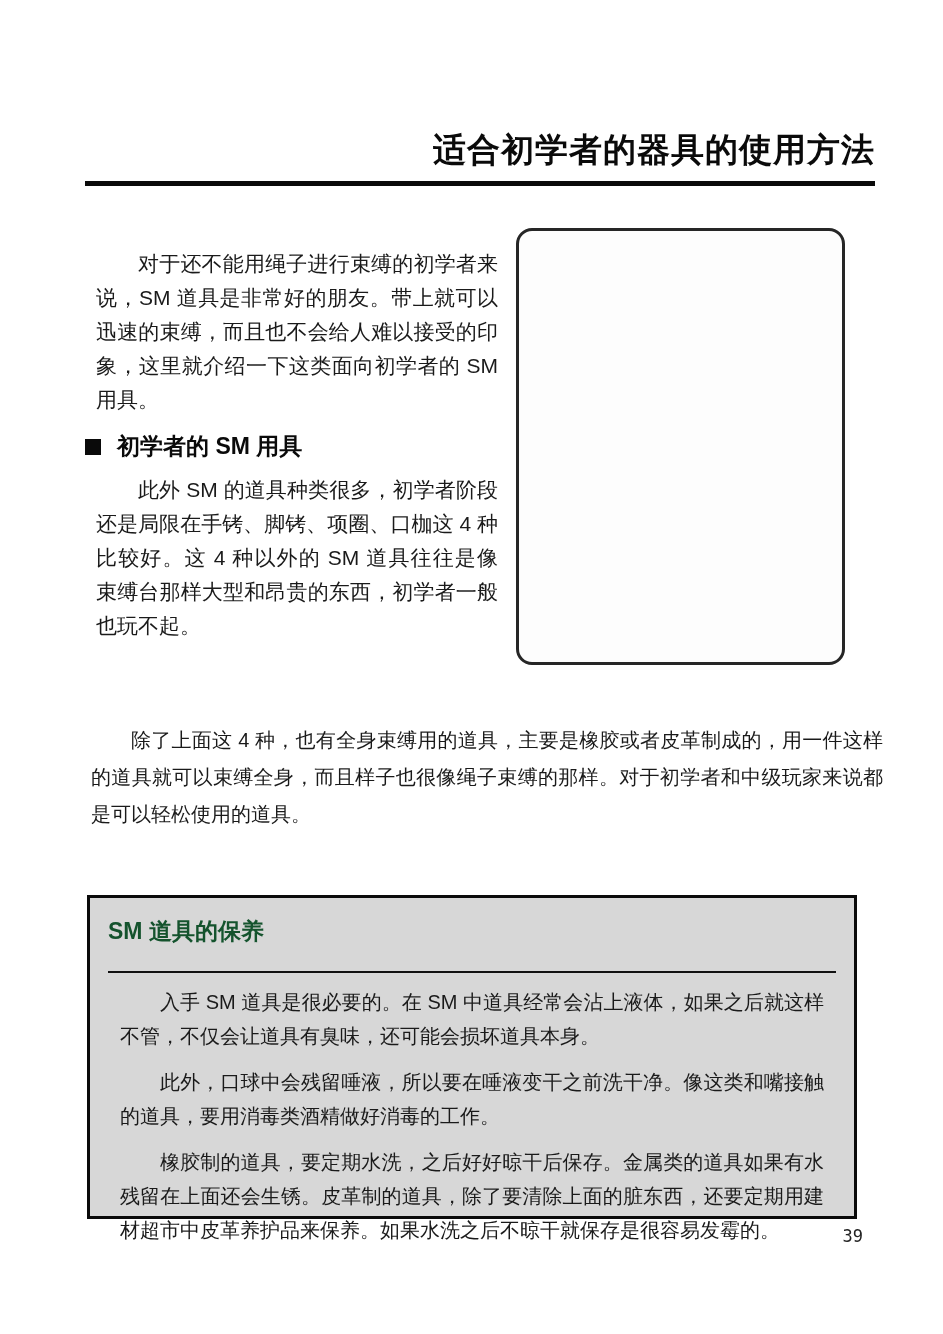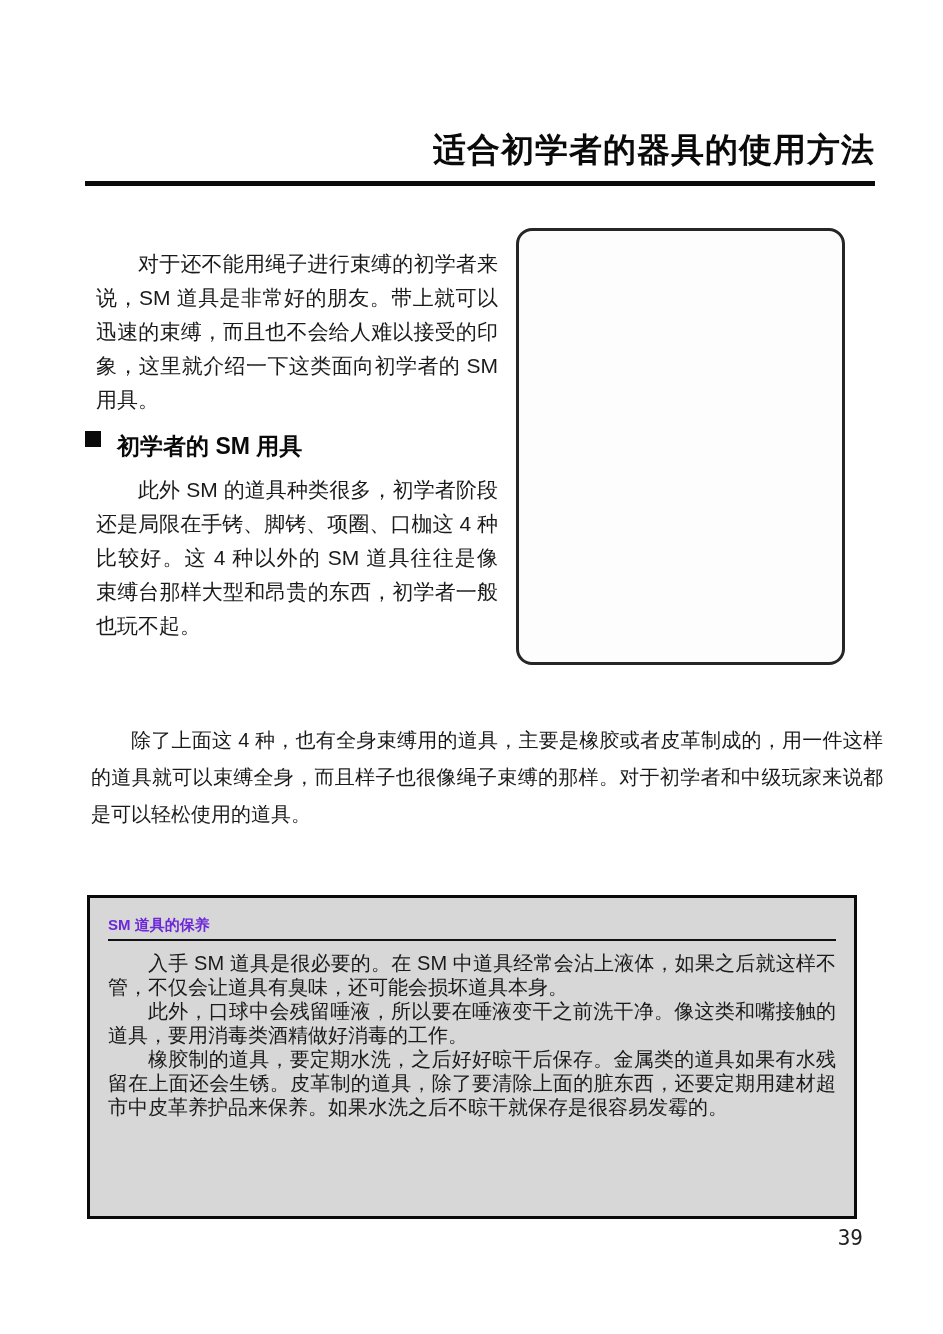--- a/index.html
+++ b/index.html
@@ -47,20 +47,21 @@
   .left-col p {
     margin: 11px;
     font-size: 21px;
     line-height: 34px;
     text-align: justify;
     text-indent: 2em;
     color: #1a1a1a;
   }
   .section-heading {
     display: flex;
+    align-items: center;
     margin: 14px 0 10px 0;
     font-size: 23px;
     font-weight: bold;
     color: #0a0a0a;
   }
   .square-bullet {
     display: inline-block;
     width: 16px;
     height: 16px;
     background: #0a0a0a;
@@ -98,44 +99,44 @@
     top: 895px;
     left: 87px;
     width: 770px;
     height: 324px;
     box-sizing: border-box;
     background: #d7d7d7;
     border: 3px solid #0a0a0a;
     padding: 14px 18px 0 18px;
   }
   .care-box-title {
-    font-size: 15px;
+    font-size: 23px;
     font-weight: bold;
-    color: #6d28d9;
-    margin: 4px 0 4px 0;
+    color: #14532d;
+    margin: 4px 0 24px 0;
   }
   .care-box-rule {
     height: 0;
     border-top: 2px solid #111111;
     margin: 0 0 10px 0;
   }
   .care-box p {
-    margin: 0;
+    margin: 12px;
     font-size: 20px;
-    line-height: 24px;
+    line-height: 34px;
     text-align: justify;
     text-indent: 2em;
     color: #1a1a1a;
   }
   
   .page-number {
     position: absolute;
     top: 1226px;
     right: 80px;
-    font-size: 21px;
+    font-size: 17px;
     color: #222222;
     font-family: "DejaVu Sans Mono", "Liberation Mono", monospace;
   }
 </style>
 </head>
 <body>
 
 <div class="page">
 
   <div class="doc-title">适合初学者的器具的使用方法</div>

